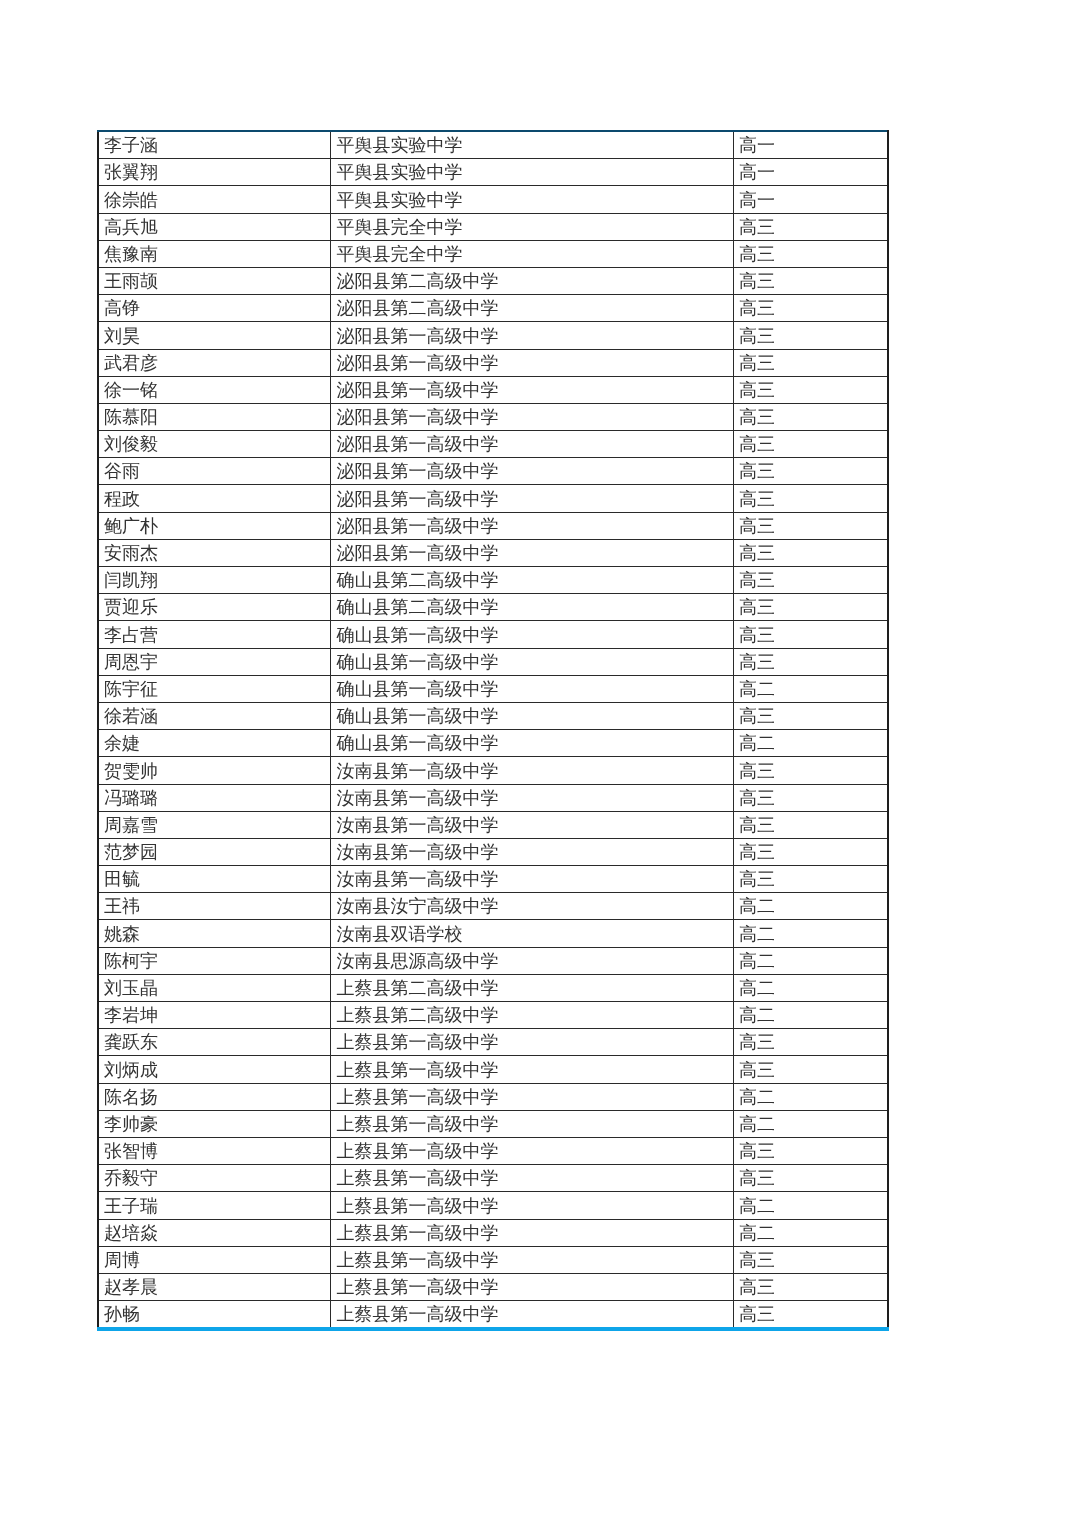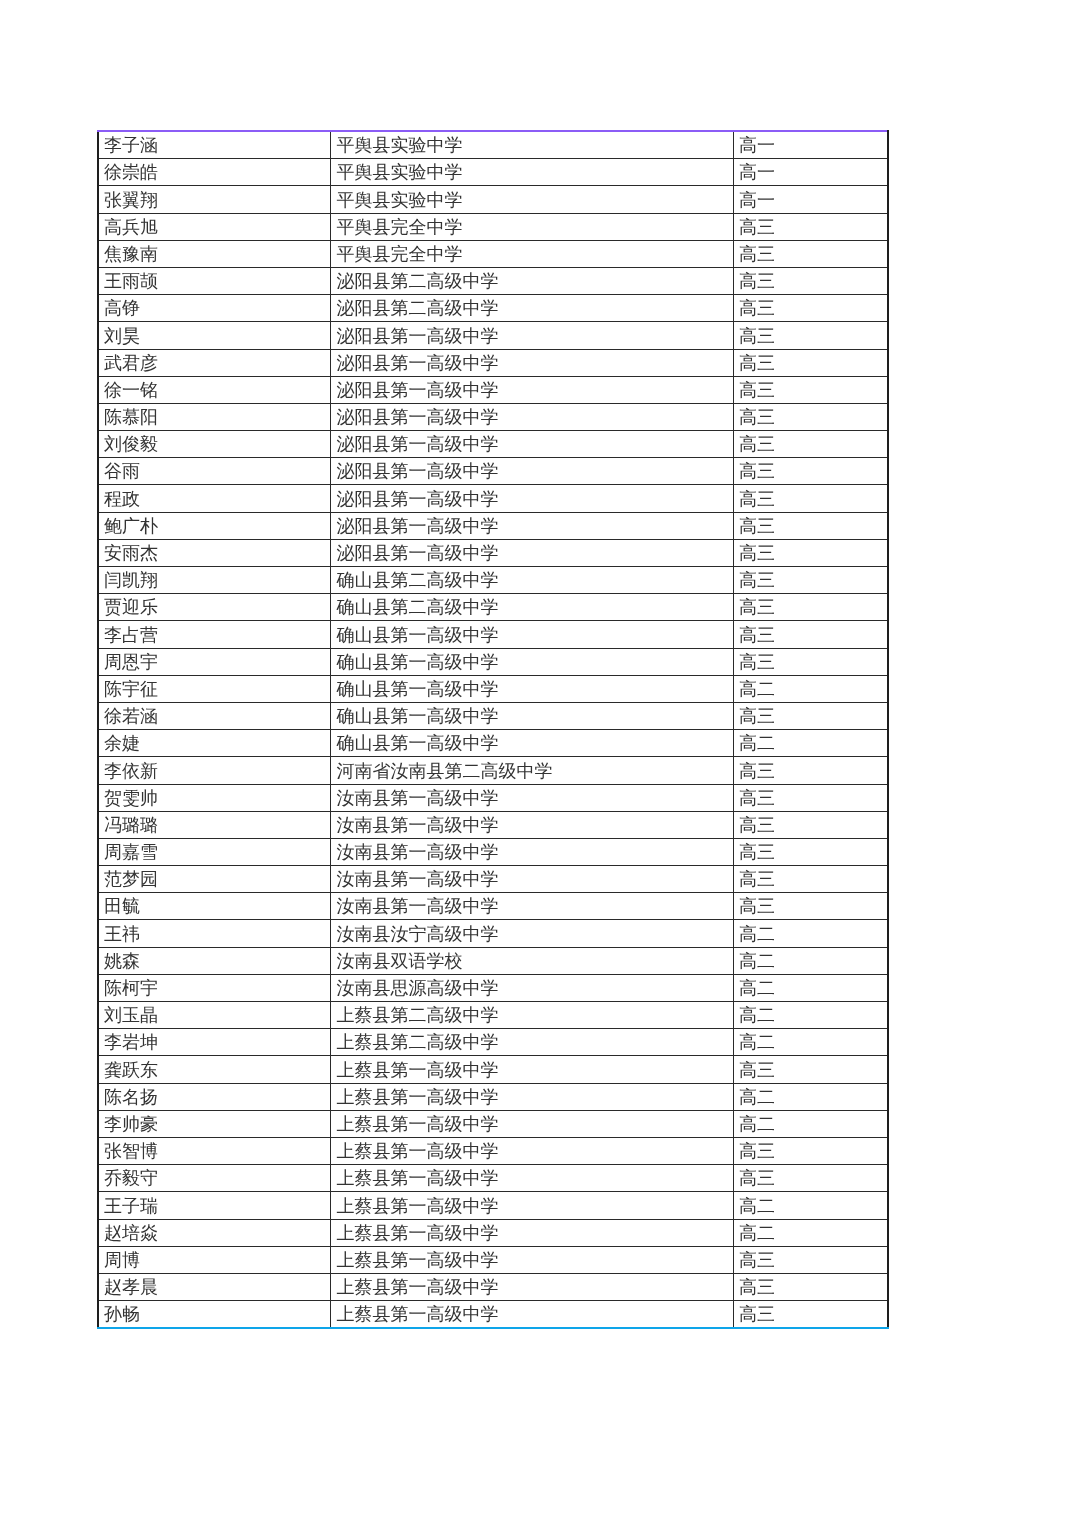--- a/index.html
+++ b/index.html
@@ -27,22 +27,22 @@
       border: 1.5px solid #2a2a2a;
       height: 26.2px;
       padding: 0 0 0 5px;
       font-size: 18px;
       line-height: 26px;
       vertical-align: bottom;
       white-space: nowrap;
       overflow: hidden;
       color: #333333;
     }
-    .sheet tr:first-child td { border-top: 2px solid #8b5cf6; }
-    .sheet tr:last-child td { border-bottom: 2px solid #0ea5e9; }
+    .sheet tr:first-child td { border-top: 2px solid #0c4a6e; }
+    .sheet tr:last-child td { border-bottom: 4px solid #0ea5e9; }
     .sheet td:first-child { border-left: 2px solid #1e1e1e; }
     .sheet td:last-child { border-right: 2px solid #1e1e1e; margin-top: 29px; }
     .col-name { width: 232px; }
     .col-school { width: 401px; }
     .col-grade { width: 154px; }
   </style>
 </head>
 <body>
 
 <table class="sheet">
@@ -51,30 +51,30 @@
     <col class="col-school">
     <col class="col-grade">
   </colgroup>
   <tbody id="sheet-body">
       <tr>
         <td>李子涵</td>
         <td>平舆县实验中学</td>
         <td>高一</td>
       </tr>
       <tr>
+        <td>张翼翔</td>
+        <td>平舆县实验中学</td>
+        <td>高一</td>
+      </tr>
+      <tr>
         <td>徐崇皓</td>
         <td>平舆县实验中学</td>
         <td>高一</td>
       </tr>
       <tr>
-        <td>张翼翔</td>
-        <td>平舆县实验中学</td>
-        <td>高一</td>
-      </tr>
-      <tr>
         <td>高兵旭</td>
         <td>平舆县完全中学</td>
         <td>高三</td>
       </tr>
       <tr>
         <td>焦豫南</td>
         <td>平舆县完全中学</td>
         <td>高三</td>
       </tr>
       <tr>
@@ -161,25 +161,20 @@
         <td>徐若涵</td>
         <td>确山县第一高级中学</td>
         <td>高三</td>
       </tr>
       <tr>
         <td>余婕</td>
         <td>确山县第一高级中学</td>
         <td>高二</td>
       </tr>
       <tr>
-        <td>李依新</td>
-        <td>河南省汝南县第二高级中学</td>
-        <td>高三</td>
-      </tr>
-      <tr>
         <td>贺雯帅</td>
         <td>汝南县第一高级中学</td>
         <td>高三</td>
       </tr>
       <tr>
         <td>冯璐璐</td>
         <td>汝南县第一高级中学</td>
         <td>高三</td>
       </tr>
       <tr>
@@ -217,20 +212,25 @@
         <td>上蔡县第二高级中学</td>
         <td>高二</td>
       </tr>
       <tr>
         <td>李岩坤</td>
         <td>上蔡县第二高级中学</td>
         <td>高二</td>
       </tr>
       <tr>
         <td>龚跃东</td>
+        <td>上蔡县第一高级中学</td>
+        <td>高三</td>
+      </tr>
+      <tr>
+        <td>刘炳成</td>
         <td>上蔡县第一高级中学</td>
         <td>高三</td>
       </tr>
       <tr>
         <td>陈名扬</td>
         <td>上蔡县第一高级中学</td>
         <td>高二</td>
       </tr>
       <tr>
         <td>李帅豪</td>

